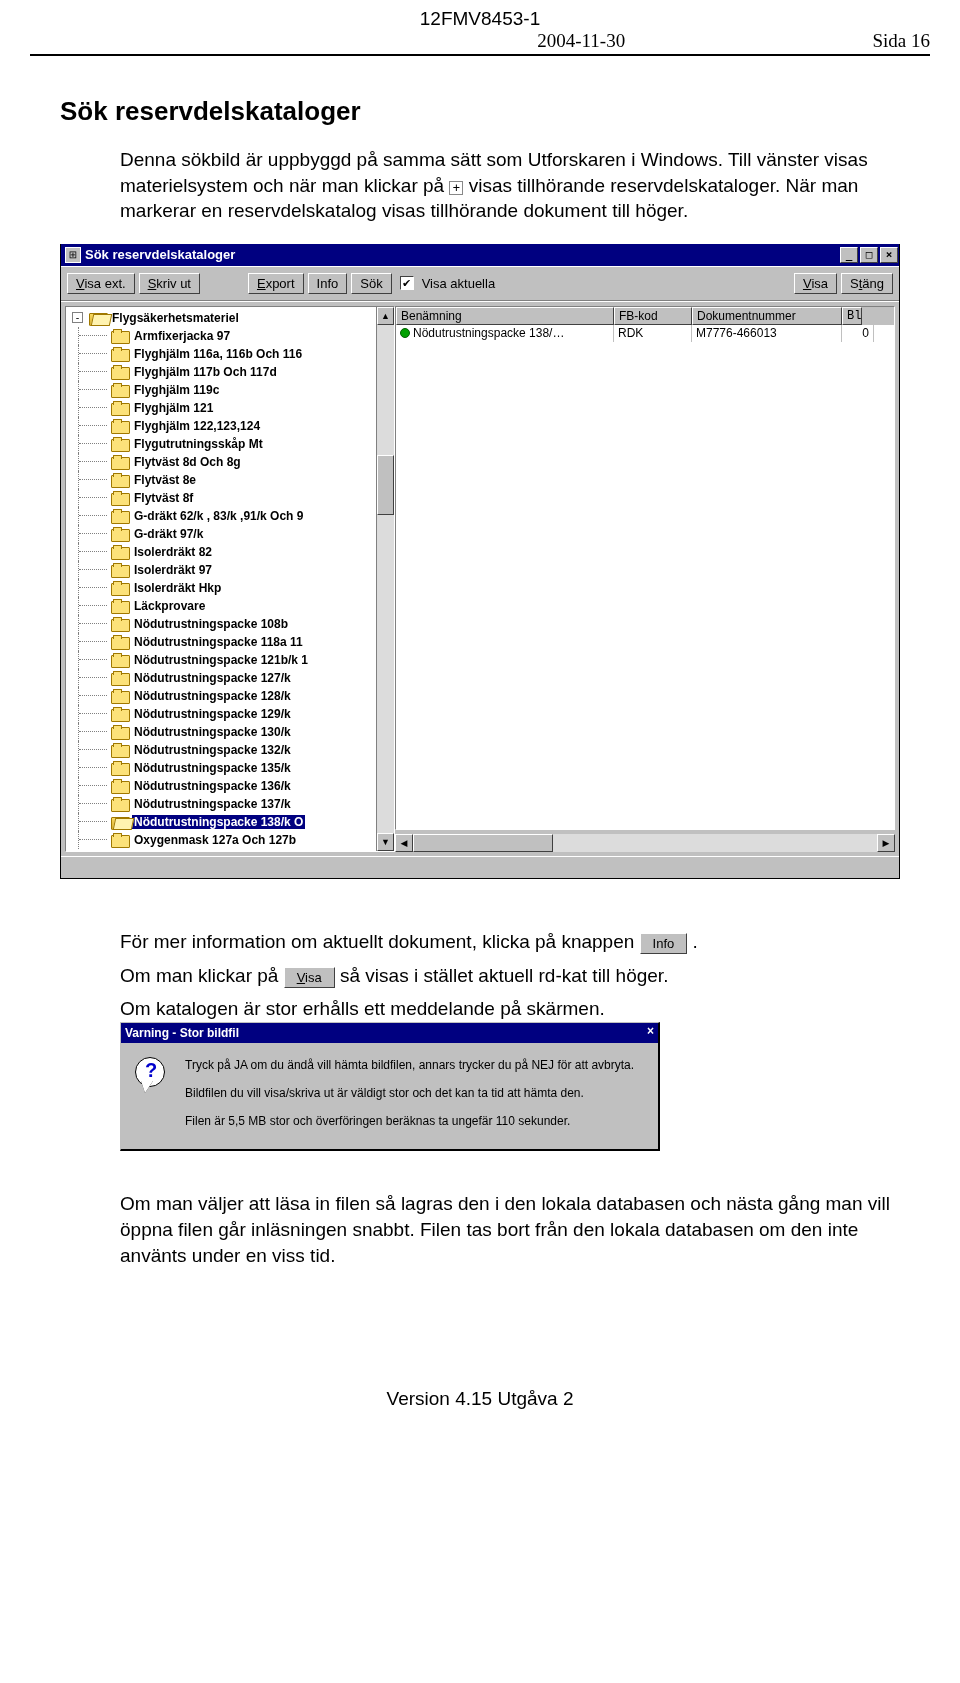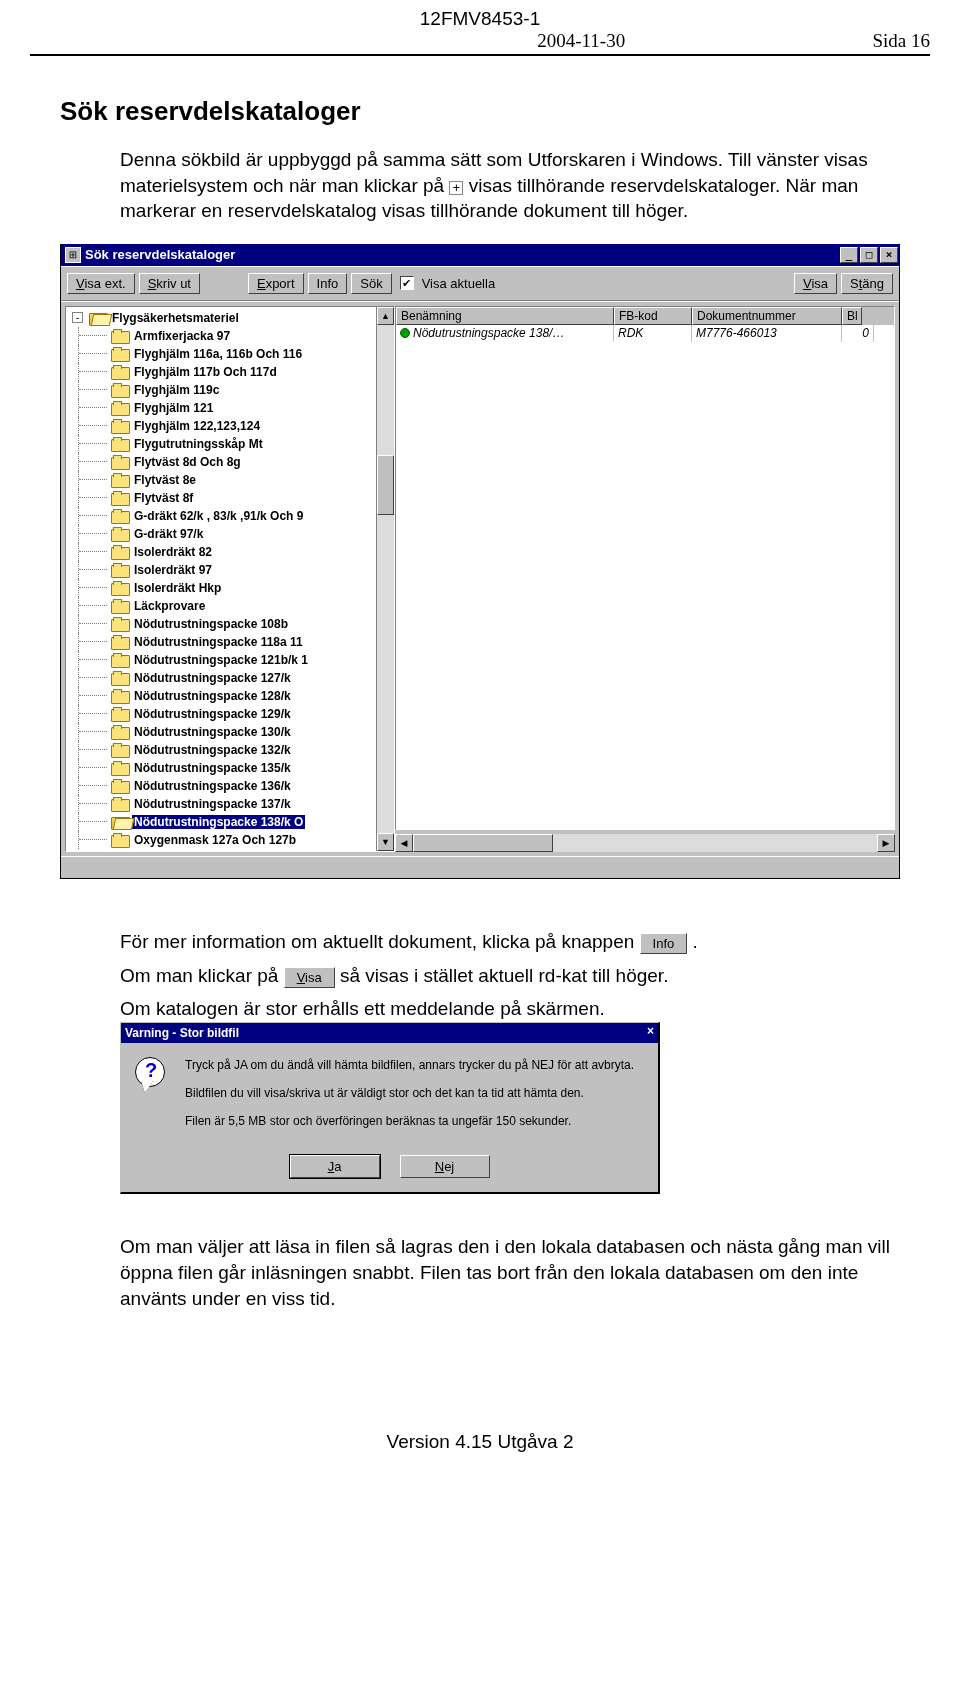--- a/index.html
+++ b/index.html
@@ -332,21 +332,20 @@
   .grid-row {
     display: flex;
     height: 17px;
   }
   .cell {
     padding: 1px 4px;
     font-size: 12px;
     border-right: 1px solid #c0c0c0;
     overflow: hidden;
     white-space: nowrap;
-    font-style: italic;
   }
   .status-dot {
     display: inline-block;
     width: 10px; height: 10px;
     border-radius: 50%;
     background: #00a000;
     border: 1px solid #006000;
     margin-right: 3px;
     vertical-align: -1px;
   }
@@ -769,21 +768,21 @@
           <div class="scroll-btn">▼</div>
         </div>
       </div>
 
       <div class="right-pane">
         <div class="grid-pane">
           <div class="grid-header" id="grid-header">
               <div class="col-head" style="width: 218px;">Benämning</div>
               <div class="col-head" style="width: 78px;">FB-kod</div>
               <div class="col-head" style="width: 150px;">Dokumentnummer</div>
-              <div class="col-head" style="width: 20px;">Bl</div>
+              <div class="col-head" style="width: 20px; font-family: Liberation Mono, monospace;">Bl</div>
             </div>
           <div id="grid-rows">
               <div class="grid-row">
                 <div class="cell" style="width:218px"><span class="status-dot"></span>Nödutrustningspacke 138/…</div>
                 <div class="cell" style="width:78px">RDK</div>
                 <div class="cell" style="width:150px">M7776-466013</div>
                 <div class="cell" style="width:32px;text-align:right">0</div>
               </div>
             </div>
         </div>
@@ -820,27 +819,23 @@
     </div>
     <div class="dlg-body">
       <div class="dlg-icon">
         <div class="bubble"></div>
         <div class="bubble-tail"></div>
         <div class="qmark">?</div>
       </div>
       <div class="dlg-text">
         <p>Tryck på JA om du ändå vill hämta bildfilen, annars trycker du på NEJ för att avbryta.</p>
         <p>Bildfilen du vill visa/skriva ut är väldigt stor och det kan ta tid att hämta den.</p>
-        <p>Filen är 5,5 MB stor och överföringen beräknas ta ungefär 150 sekunder.</p>
+        <p>Filen är 5,5 MB stor och överföringen beräknas ta ungefär 110 sekunder.</p>
       </div>
     </div>
-    <div class="dlg-btns">
-      <div class="dlg-btn default"><span class="u">J</span>a</div>
-      <div class="dlg-btn"><span class="u">N</span>ej</div>
-    </div>
   </div>
 
   <div style="height:40px"></div>
 
   <div class="body-block">Om man väljer att läsa in filen så lagras den i den lokala databasen och nästa gång man vill öppna filen går inläsningen snabbt. Filen tas bort från den lokala databasen om den inte använts under en viss tid.</div>
 
   <div class="footer">Version 4.15  Utgåva 2</div>
 </div>
 
 </body></html>

